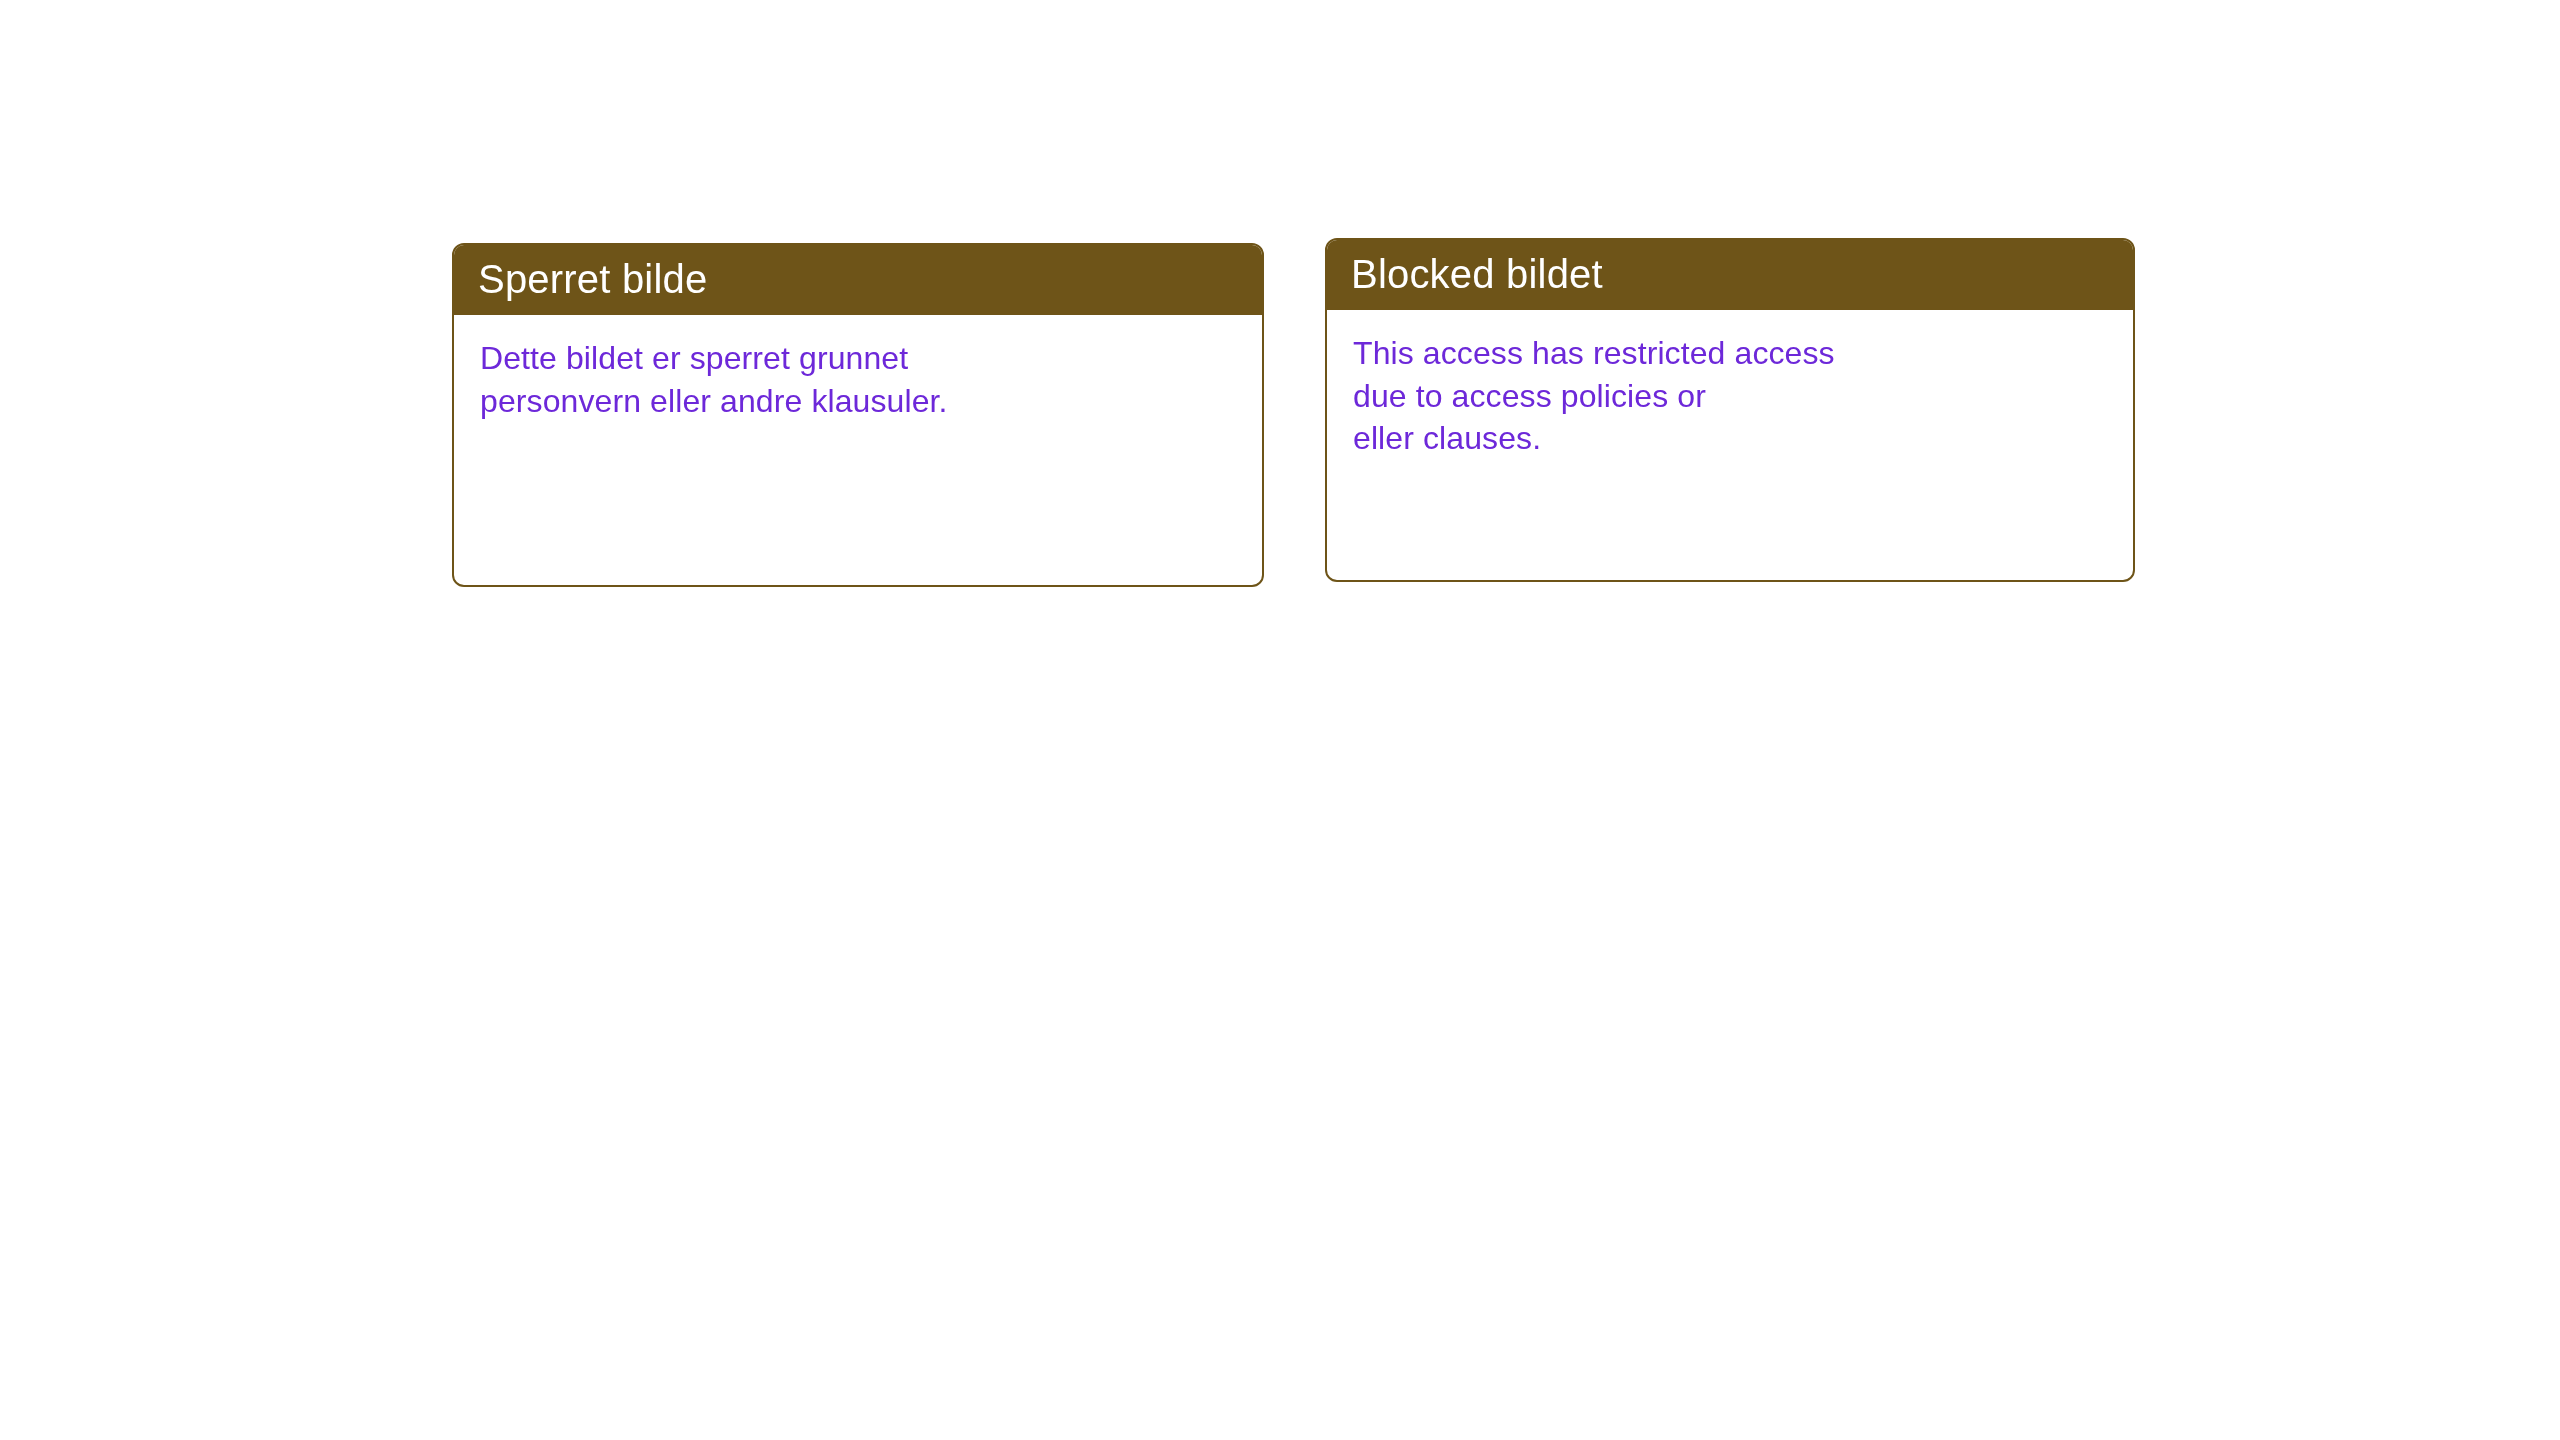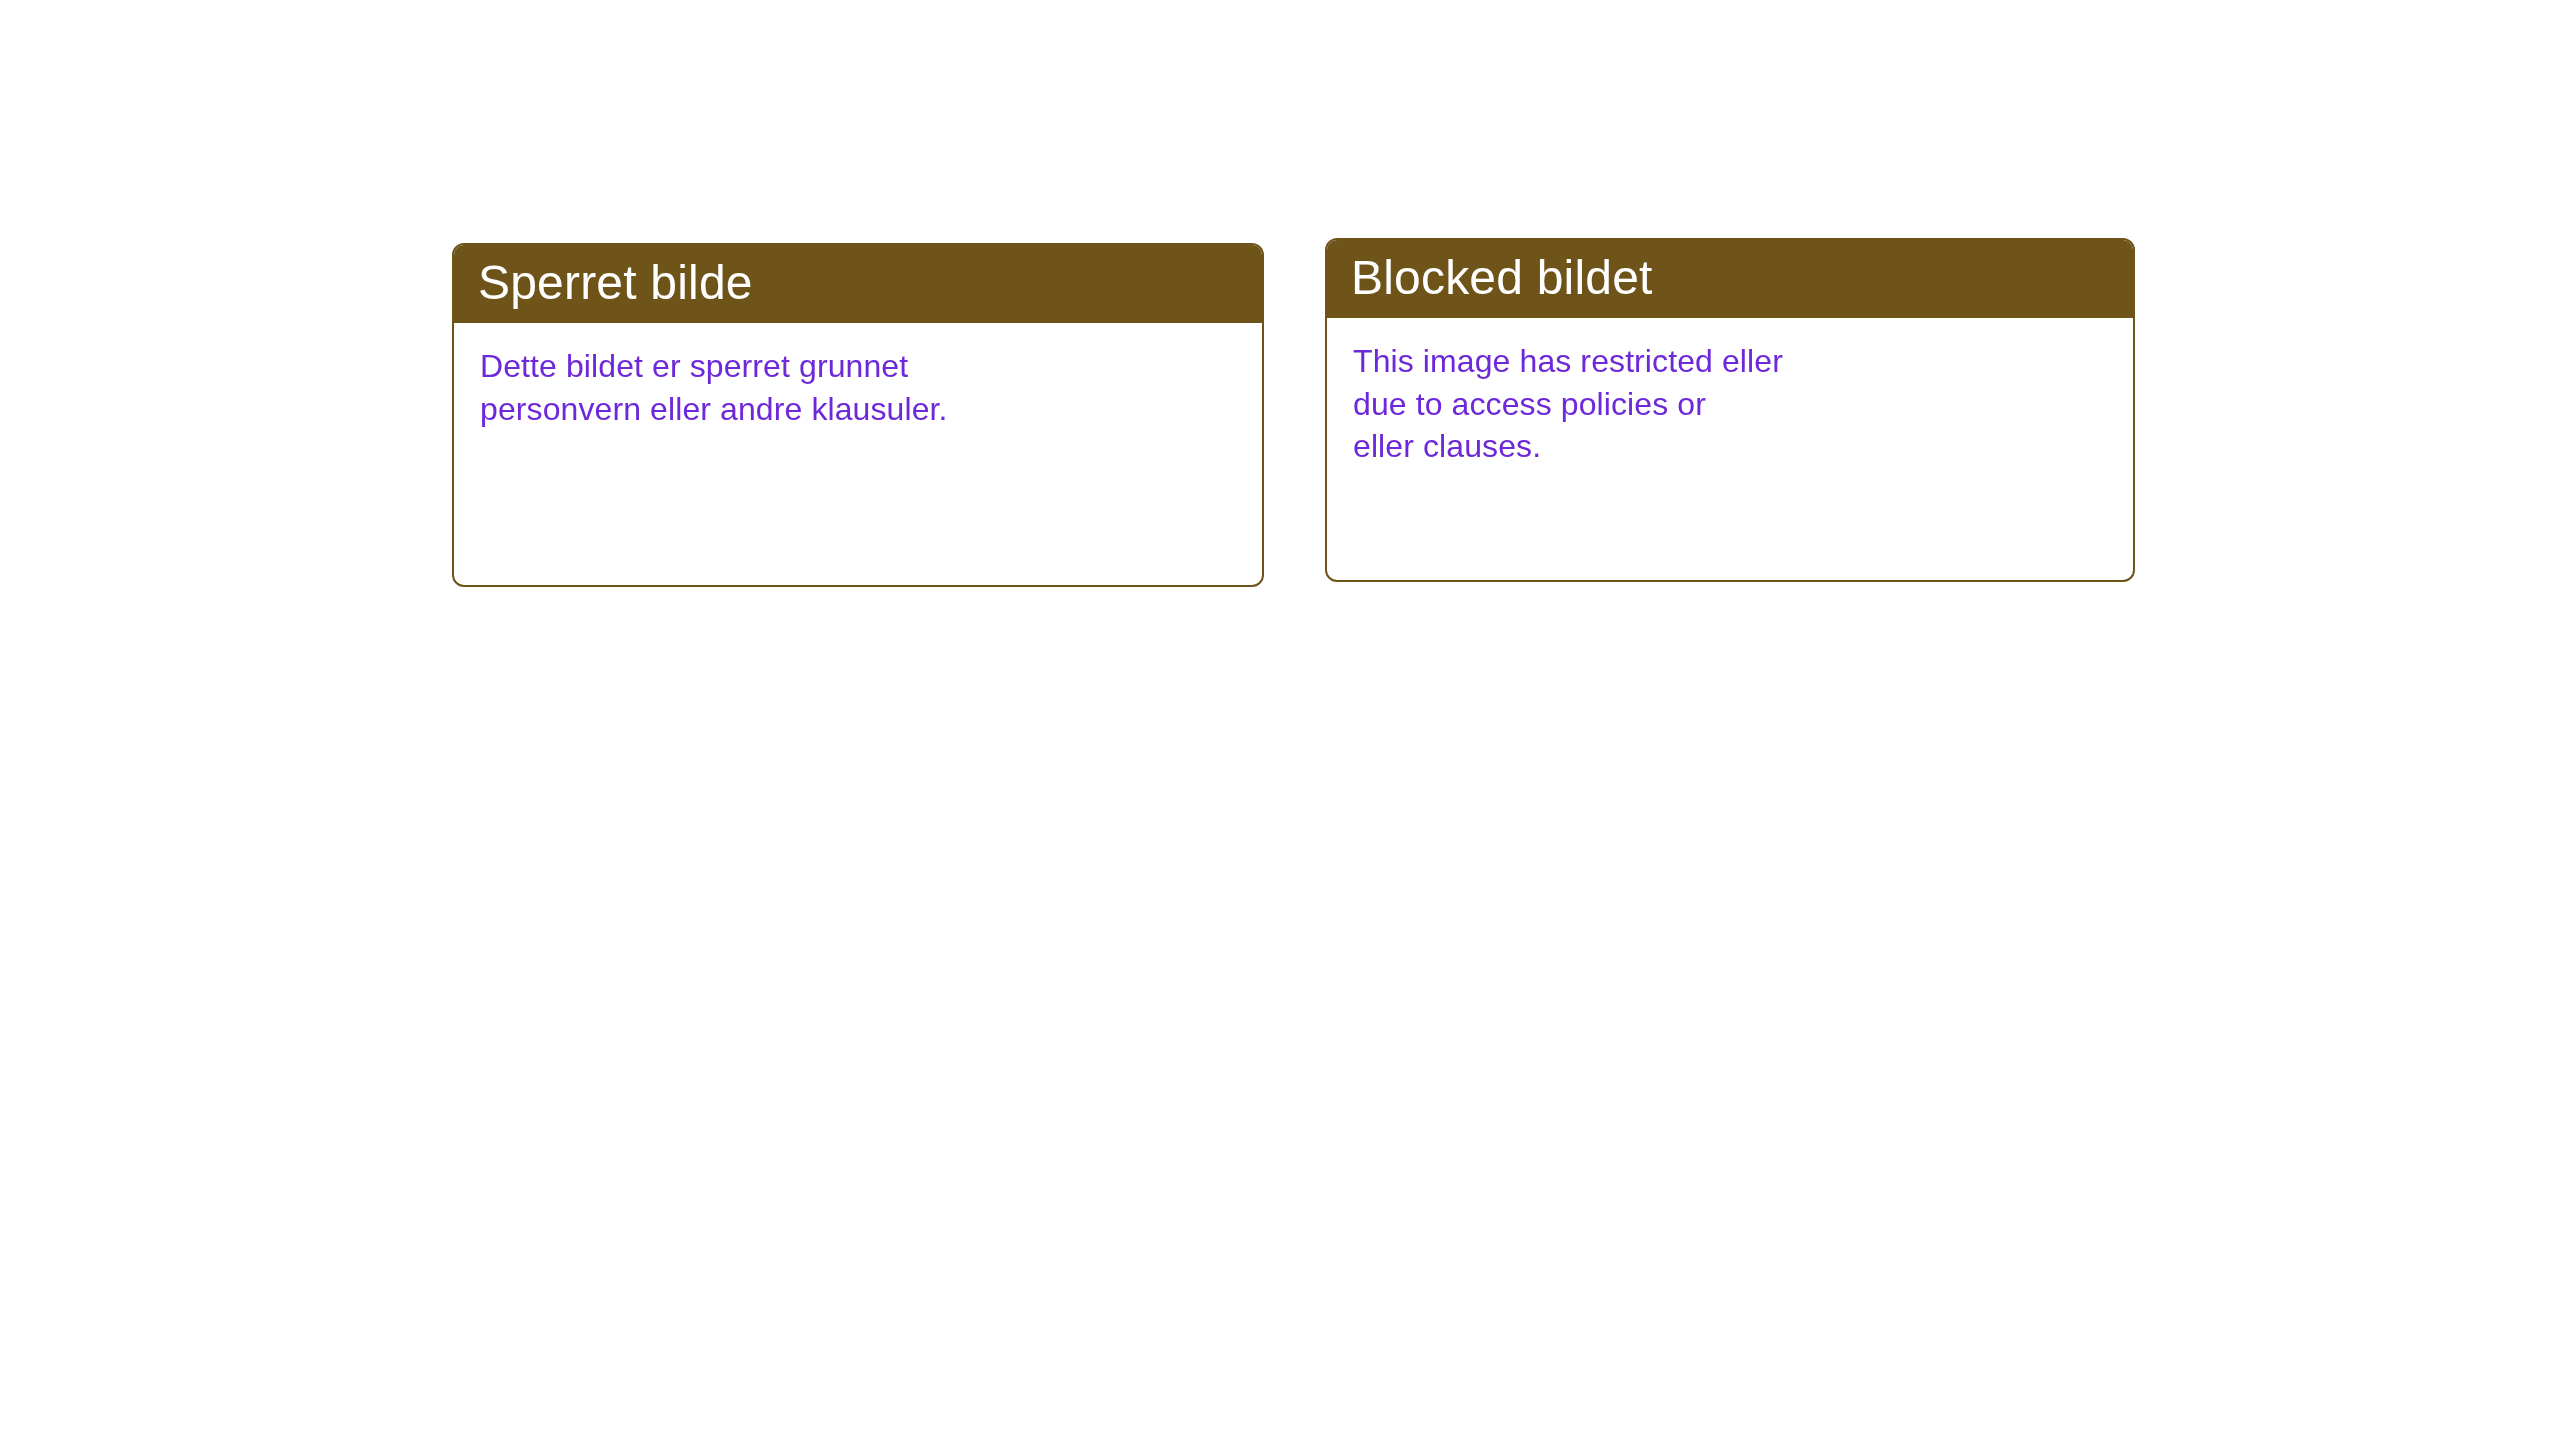--- a/index.html
+++ b/index.html
@@ -28,21 +28,21 @@
     background: #ffffff;
     border: 2px solid #6e5418;
     border-radius: 12px;
     overflow: hidden;
   }
 
   .notice-card .card-header {
     box-sizing: border-box;
     background: #6e5418;
     color: #ffffff;
-    font-size: 48px;
+    font-size: 40px;
     line-height: 1.0;
     padding: 14px 0 16px 24px;
     letter-spacing: 0.2px;
     white-space: nowrap;
   }
 
   .notice-card .card-body {
     box-sizing: border-box;
     padding: 22px 26px 0 26px;
     color: #6d28d9;
@@ -81,19 +81,19 @@
     <div class="card-header">Sperret bilde</div>
     <div class="card-body">
       <span class="body-line">Dette bildet er sperret grunnet</span>
       <span class="body-line">personvern eller andre klausuler.</span>
     </div>
   </div>
 
   <div class="notice-card" id="card-en">
     <div class="card-header">Blocked bildet</div>
     <div class="card-body">
-      <span class="body-line">This image has restricted eller</span>
+      <span class="body-line">This access has restricted access</span>
       <span class="body-line">due to access policies or</span>
       <span class="body-line">eller clauses.</span>
     </div>
   </div>
 
 </div>
 
 </body></html>

